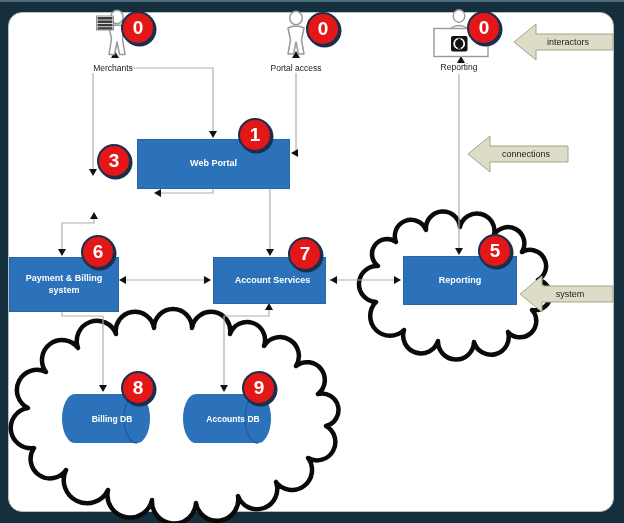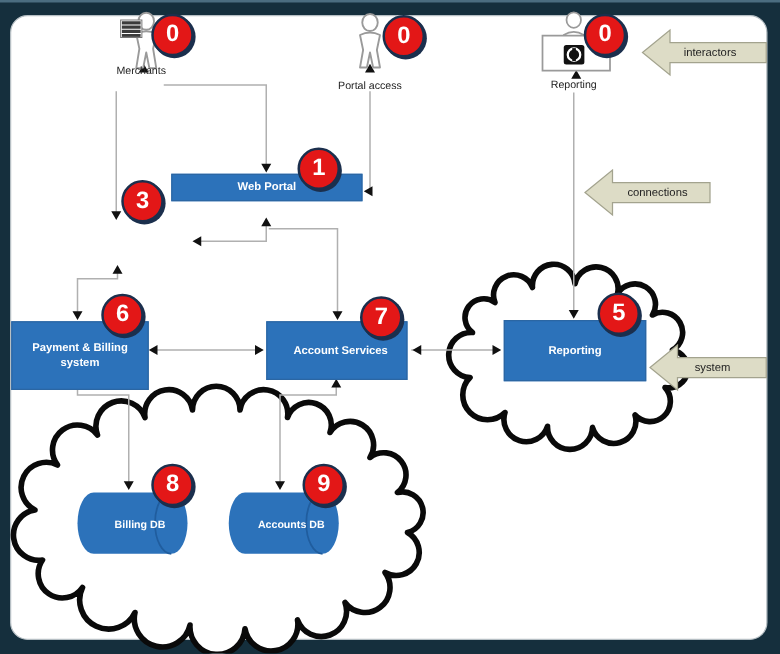--- a/index.html
+++ b/index.html
@@ -81,21 +81,21 @@
          M337 276 L337 284 L330 280 Z
          M394 276 L394 284 L401 280 Z
          M457 63 L465 63 L461 56 Z
          M455 248 L463 248 L459 255 Z
          M58 312 L66 312 L62 305 Z
          M99 385 L107 385 L103 392 Z
          M265 310 L273 310 L269 303 Z
          M220 385 L228 385 L224 392 Z"></path>
   </svg>
 
-  <div class="node" style="left:137px;top:139px;width:153px;height:22px;">
+  <div class="node" style="left:137px;top:139px;width:153px;height:50px;">
     <span>Web Portal</span>
   </div>
   <div class="node" style="left:9px;top:257px;width:110px;height:55px;">
     <span>Payment &amp; Billing system</span>
   </div>
   <div class="node" style="left:213px;top:257px;width:113px;height:47px;padding-left:12px;">
     <span>Account Services</span>
   </div>
   <div class="node" style="left:403px;top:256px;width:114px;height:49px;">
     <span>Reporting</span>
@@ -129,21 +129,21 @@
       <path d="M23 22 Q31 17 39 22 L40 26 L22 26 Z" fill="#fff" stroke="#9a9a9a" stroke-width="1.4"></path>
       <rect x="6" y="22.5" width="54" height="28" fill="#fff" stroke="#9a9a9a" stroke-width="1.4"></rect>
       <g>
         <rect x="23" y="30" width="16.5" height="15.5" rx="2" fill="#111"></rect>
         <circle cx="31.2" cy="37.7" r="5" fill="none" stroke="#fff" stroke-width="1.8"></circle>
         <rect x="29.8" y="32.5" width="2.9" height="10.4" fill="#111"></rect>
       </g>
     </svg>
   </div>
 
-  <div class="actorlabel" style="left:113px;top:56px;text-align:right;">Merchants</div>
+  <div class="actorlabel" style="left:113px;top:68px;text-align:right;">Merchants</div>
   <div class="actorlabel" style="left:296px;top:68px;">Portal access</div>
   <div class="actorlabel" style="left:459px;top:67px;">Reporting</div>
 
   <svg class="toplayer" width="624" height="523" viewBox="0 0 624 523">
     <polygon points="514,42 536,24 536,34 613,34 613,50 536,50 536,60" fill="#dddcc6" stroke="#a3a38e" stroke-width="1"></polygon>
     <polygon points="468,154 490,136 490,146 568,146 568,162 490,162 490,172" fill="#dddcc6" stroke="#a3a38e" stroke-width="1"></polygon>
     <polygon points="520,294 542,276 542,286 613,286 613,302 542,302 542,312" fill="#dddcc6" stroke="#a3a38e" stroke-width="1"></polygon>
   </svg>
   <div class="legendlabel" style="left:568px;top:42px;">interactors</div>
   <div class="legendlabel" style="left:526px;top:154px;">connections</div>

